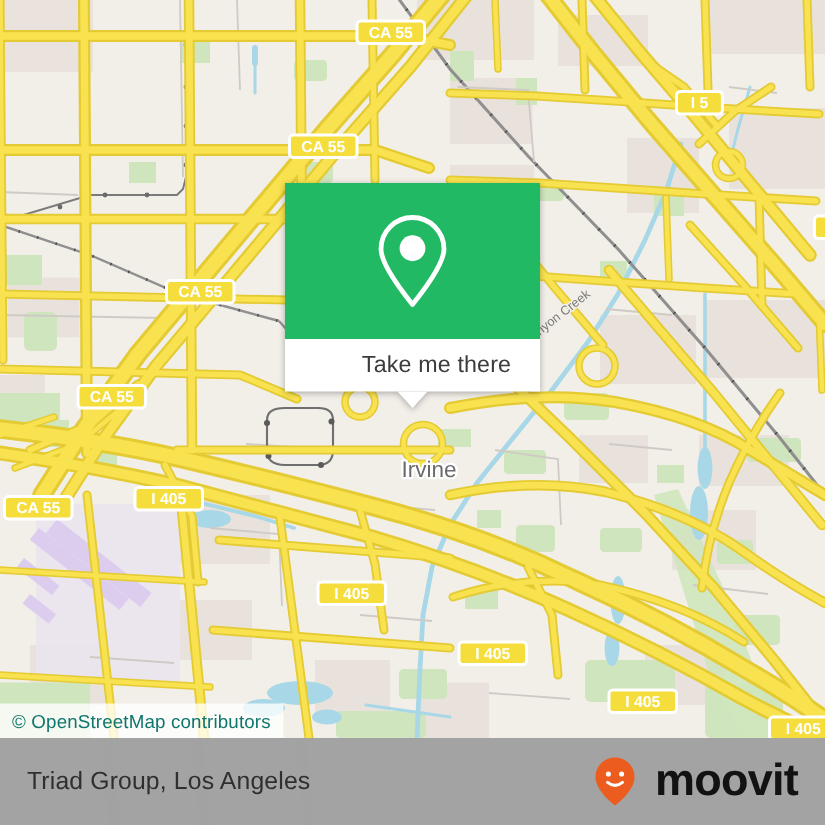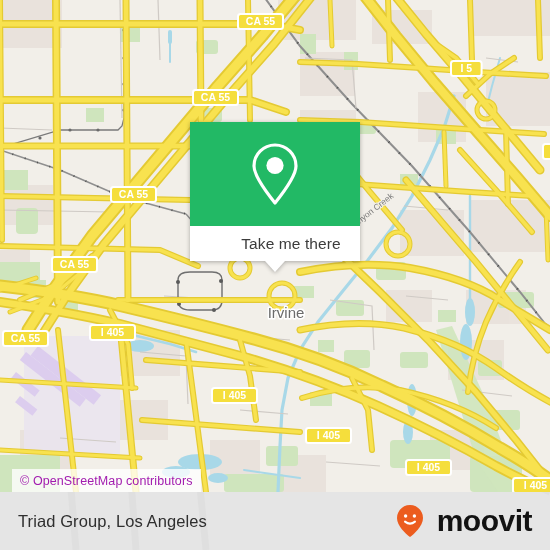--- a/index.html
+++ b/index.html
@@ -21,29 +21,29 @@
     left: 0; top: 0;
     width: 550px; height: 492px;
     background: #f2efe9;
     overflow: hidden;
   }
   #map-svg { position: absolute; left: 0; top: 0; }
 
   
   #osm-attrib {
     position: absolute;
-    left: 12px;
+    left: 0;
     bottom: 0;
     height: 23px;
     padding: 0 8px 0 8px;
     display: flex;
     align-items: center;
     background: rgba(255,255,255,0.78);
     font-size: 12.5px;
-    color: #a21caf;
+    color: #0f766e;
     letter-spacing: 0.1px;
     white-space: nowrap;
   }
 
   
   #poi-card {
     position: absolute;
     left: 190px;
     top: 122px;
     width: 170px;
@@ -80,21 +80,21 @@
     border-left: 10px solid transparent;
     border-right: 10px solid transparent;
     border-top: 11px solid #ffffff;
   }
 
   
   #footer {
     position: absolute;
     left: 0; top: 492px;
     width: 550px; height: 58px;
-    background: #e5e5e5;
+    background: #a3a3a3;
     display: flex;
     align-items: center;
     justify-content: space-between;
     padding: 0 18px;
     box-sizing: border-box;
     overflow: hidden;
   }
   #footer-watermark {
     position: absolute;
     left: 0; top: -492px;

